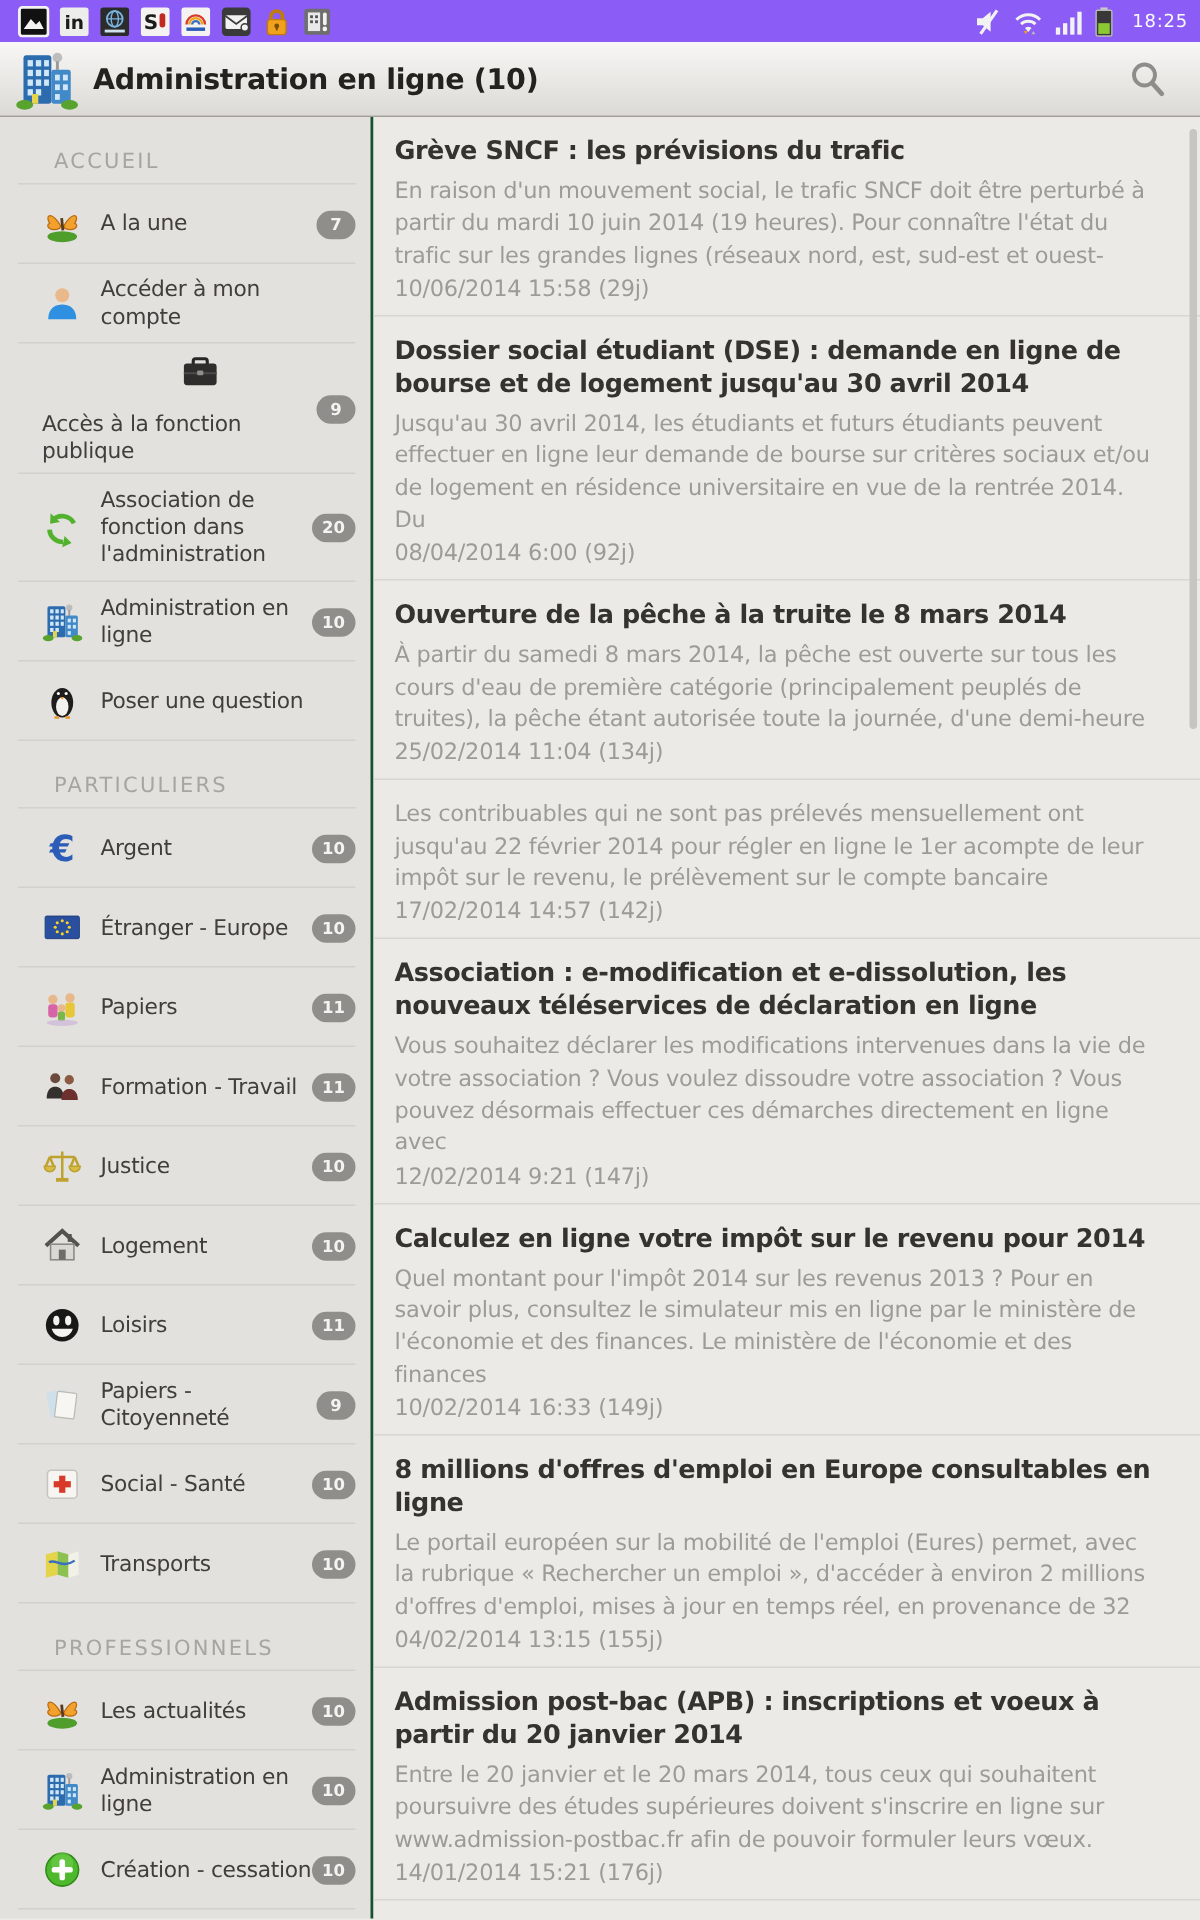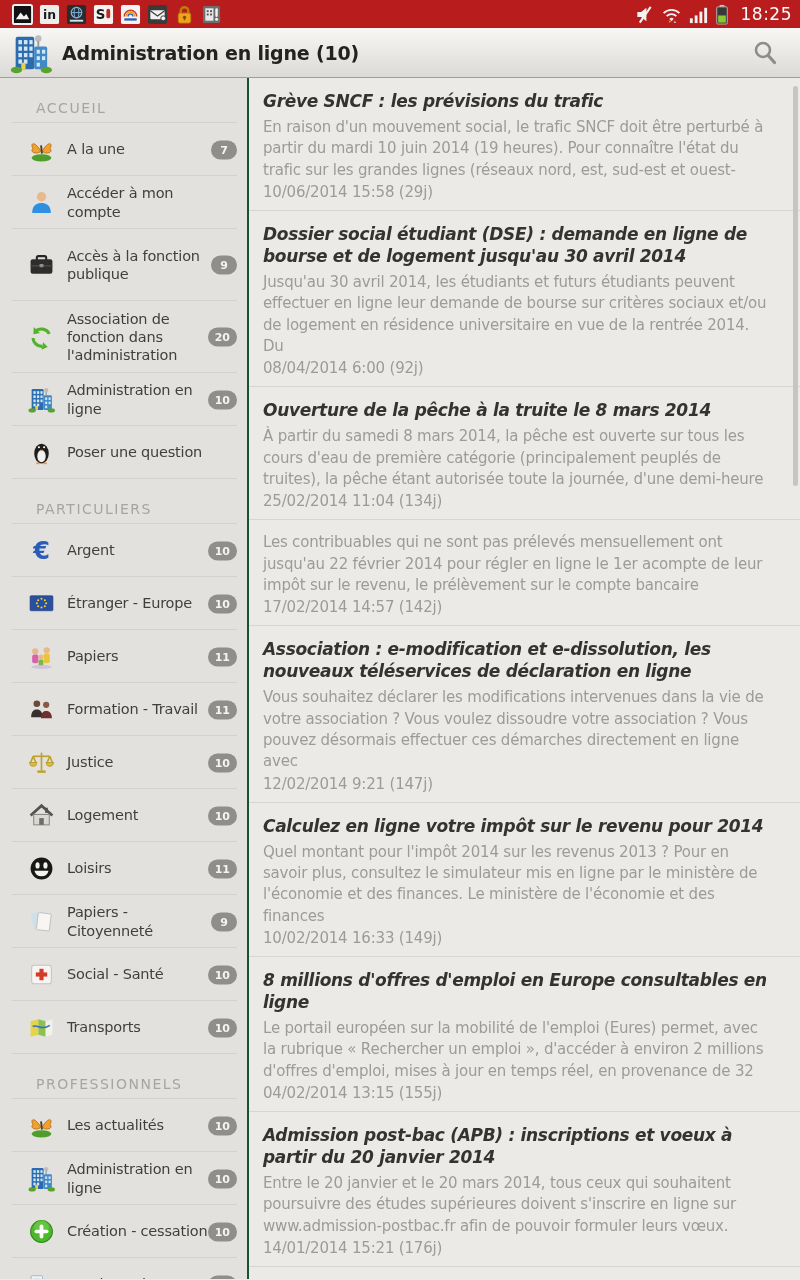--- a/index.html
+++ b/index.html
@@ -1,23 +1,23 @@
 <!DOCTYPE html>
 <html><head>
 <meta charset="utf-8">
 <style>
   html,body{margin:0;padding:0;background:#000;}
   .screen{position:relative;width:800px;height:1280px;overflow:hidden;
     font-family:"DejaVu Sans",sans-serif;background:#eceae7;}
 
   
-  .status-bar{height:28px;background:#b91c1c;display:flex;align-items:center;
+  .status-bar{height:28px;background:#8b5cf6;display:flex;align-items:center;
     justify-content:space-between;padding:0 8px 0 12px;box-sizing:border-box;}
   .sb-group{display:flex;align-items:center;gap:6px;}
-  .sb-time{color:#fafafa;font-size:17px;margin-left:6px;letter-spacing:0.5px;}
+  .sb-time{color:#fafafa;font-size:12px;margin-left:6px;letter-spacing:0.5px;}
 
   
   .action-bar{height:50px;background:linear-gradient(#f8f7f5,#dcdad6);
     border-bottom:1px solid #a29e98;display:flex;align-items:center;
     padding:0 10px;box-sizing:border-box;gap:10px;}
   .ab-title{flex:1;font-size:19px;font-weight:bold;color:#23221f;letter-spacing:-0.2px;}
   .search-btn{width:30px;height:30px;margin-right:10px;cursor:pointer;}
 
   
   .main{display:flex;height:1201px;}
@@ -32,21 +32,21 @@
   .side-label{flex:1;font-size:14.5px;letter-spacing:-0.2px;color:#413f3c;line-height:1.25;
     padding-right:30px;}
   .badge{position:absolute;right:10px;top:50%;transform:translateY(-50%);
     background:#8f8e8a;color:#f4f3f1;font-size:11px;font-weight:bold;
     border-radius:10px;padding:3px 7px;min-width:12px;text-align:center;}
 
   .content{flex:1;position:relative;overflow:hidden;background:#eceae7;}
   .article{position:relative;padding:12px 26px 9px 14px;border-bottom:1px solid #d8d6d1;
     cursor:pointer;}
   .article-title{font-size:17px;font-weight:bold;color:#34332f;line-height:1.3;
-    margin-bottom:5px;letter-spacing:-0.3px;font-style:italic;}
+    margin-bottom:5px;letter-spacing:-0.3px;}
   .article-body{font-size:15px;color:#9c9b97;line-height:1.42;letter-spacing:-0.2px;}
   .article-date{font-size:15px;color:#9c9b97;margin-top:2px;letter-spacing:-0.2px;}
 
   .scrollbar{position:absolute;top:8px;right:2px;width:5px;height:400px;
     background:#c7c5c1;border-radius:3px;z-index:5;}
 
   .icon{display:inline-flex;align-items:center;justify-content:center;}
   .icon svg{width:100%;height:100%;display:block;}
 </style>
 </head>
@@ -215,21 +215,21 @@
         </div>
         <div class="side-item">
           <span class="icon" style="width: 27px; height: 27px;">
             <svg viewBox="0 0 26 26">
               <circle cx="13" cy="7.5" r="4.5" fill="#e9b98b"></circle>
               <path d="M4 23 C4 15.5,9 13.5,13 13.5 C17 13.5,22 15.5,22 23 Z" fill="#2f8fe0"></path>
             </svg>
           </span>
           <span class="side-label">Accéder à mon compte</span>
         </div>
-        <div class="side-item" style="min-height: 72px;">
+        <div class="side-item" style="min-height: 72px; flex-direction: column;">
           <span class="icon" style="width: 27px; height: 27px;">
             <svg viewBox="0 0 26 26">
               <rect x="8.5" y="4" width="9" height="5" rx="1.5" fill="none" stroke="#272625" stroke-width="2"></rect>
               <rect x="2.5" y="7" width="21" height="14" rx="2" fill="#2e2d2b"></rect>
               <rect x="2.5" y="12.6" width="21" height="1.4" fill="#4a4947"></rect>
               <rect x="11" y="11.6" width="4" height="3" rx="0.8" fill="#8f8e8a"></rect>
             </svg>
           </span>
           <span class="side-label">Accès à la fonction publique</span>
           <span class="badge">9</span>

